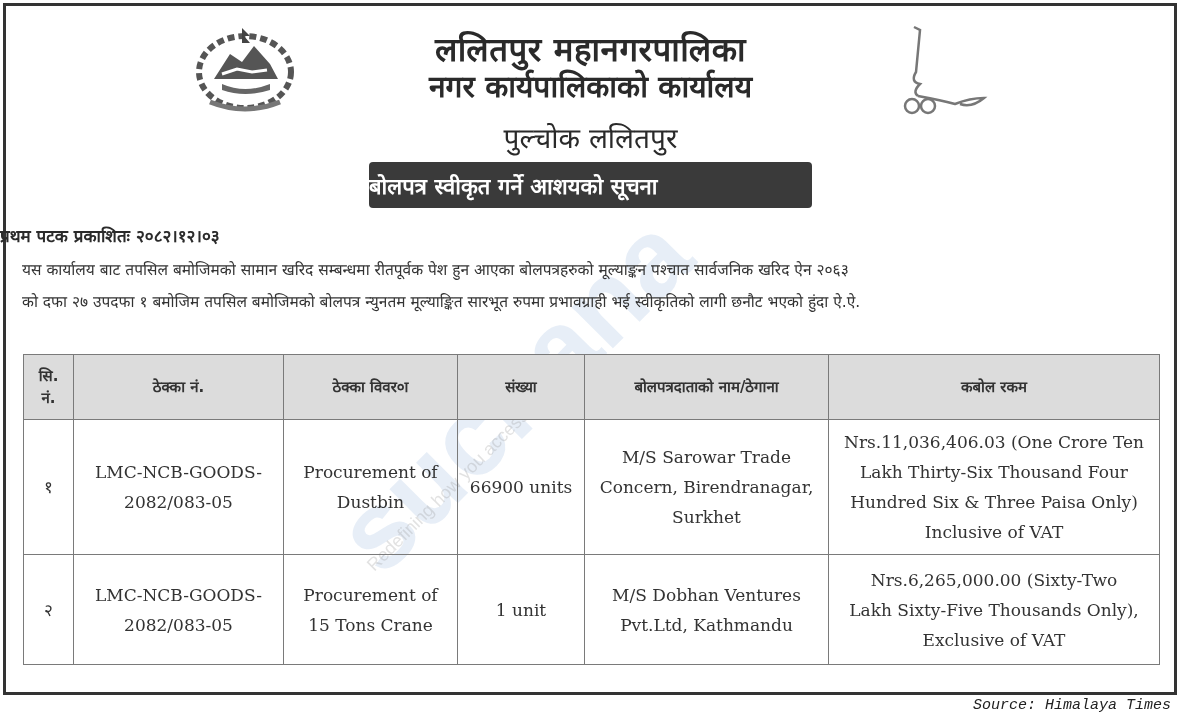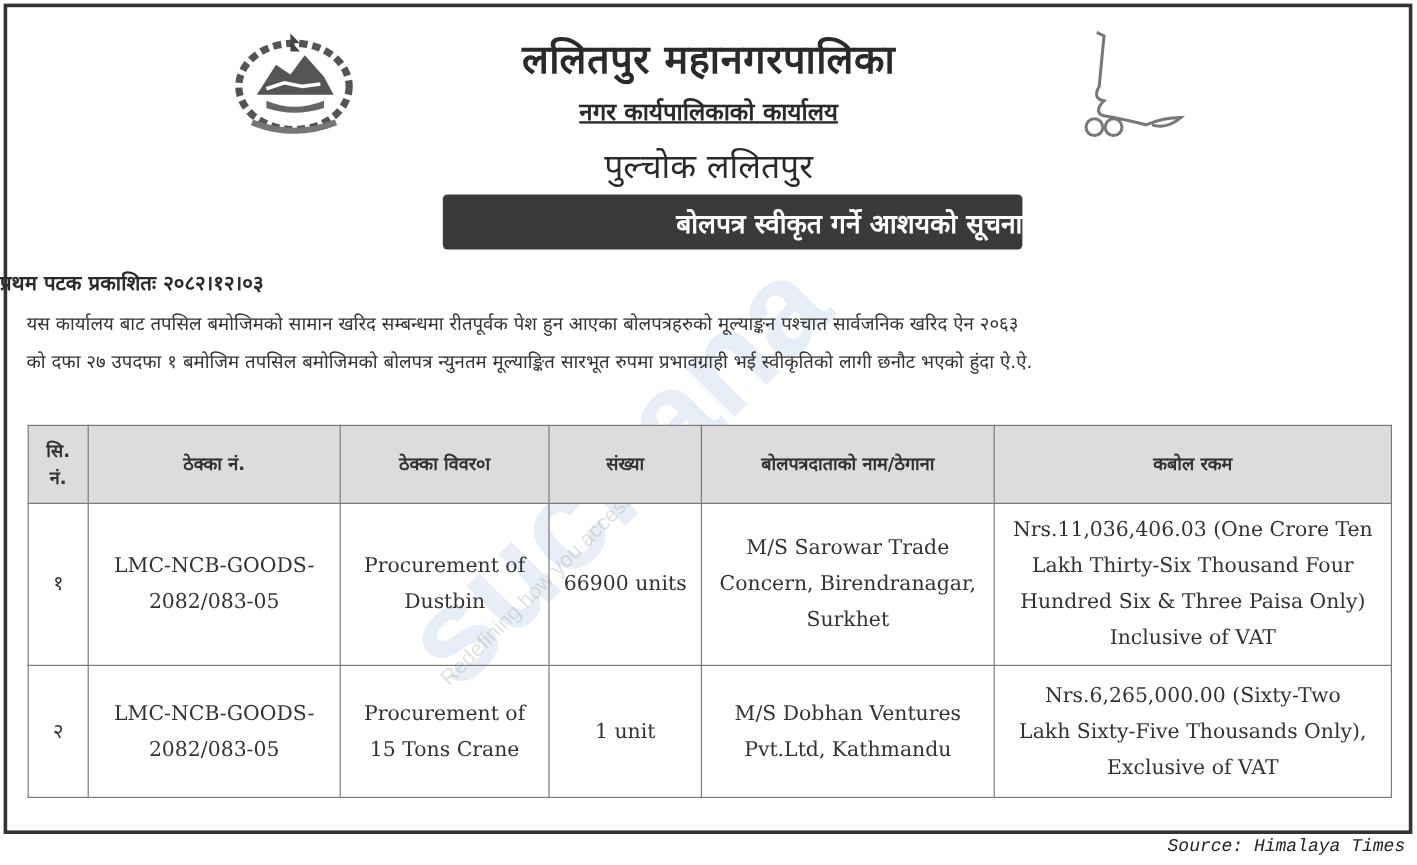--- a/index.html
+++ b/index.html
@@ -15,27 +15,27 @@
     position: absolute; left: 192px; top: 24px; width: 106px; height: 90px;
   }
   .signature {
     position: absolute; left: 900px; top: 22px; width: 90px; height: 95px;
   }
   .hdr {
     position: absolute; left: 0; width: 1181px; text-align: center; color: #2a2a2a;
     font-family: "DejaVu Sans", sans-serif; font-weight: bold;
   }
   .org-name { top: 26px; font-size: 33px; letter-spacing: 0.5px; }
-  .office-name { top: 79px; font-size: 20px; text-decoration: underline; }
+  .office-name { top: 65px; font-size: 30px; }
   .location { top: 118px; font-size: 28px; font-weight: normal; }
   .notice-title-box {
     position: absolute; left: 369px; top: 162px; width: 443px; height: 46px;
     background: #3a3a3a; border-radius: 4px; color: #ffffff;
     font-family: "DejaVu Sans", sans-serif; font-weight: bold; font-size: 22px;
-    display: flex; align-items: center; justify-content: flex-end; padding-left: 40px;
+    display: flex; align-items: center; justify-content: flex-start;
   }
   .published {
     position: absolute; left: 0; width: 1181px; top: 224px; text-align: left;
     font-family: "DejaVu Sans", sans-serif; font-weight: bold; font-size: 17px; color: #2b2b2b;
   }
   .intro {
     position: absolute; left: 22px; top: 254px; width: 1140px;
     font-family: "DejaVu Sans", sans-serif; font-size: 15.5px; line-height: 32px; color: #333;
     text-align: justify;
   }

